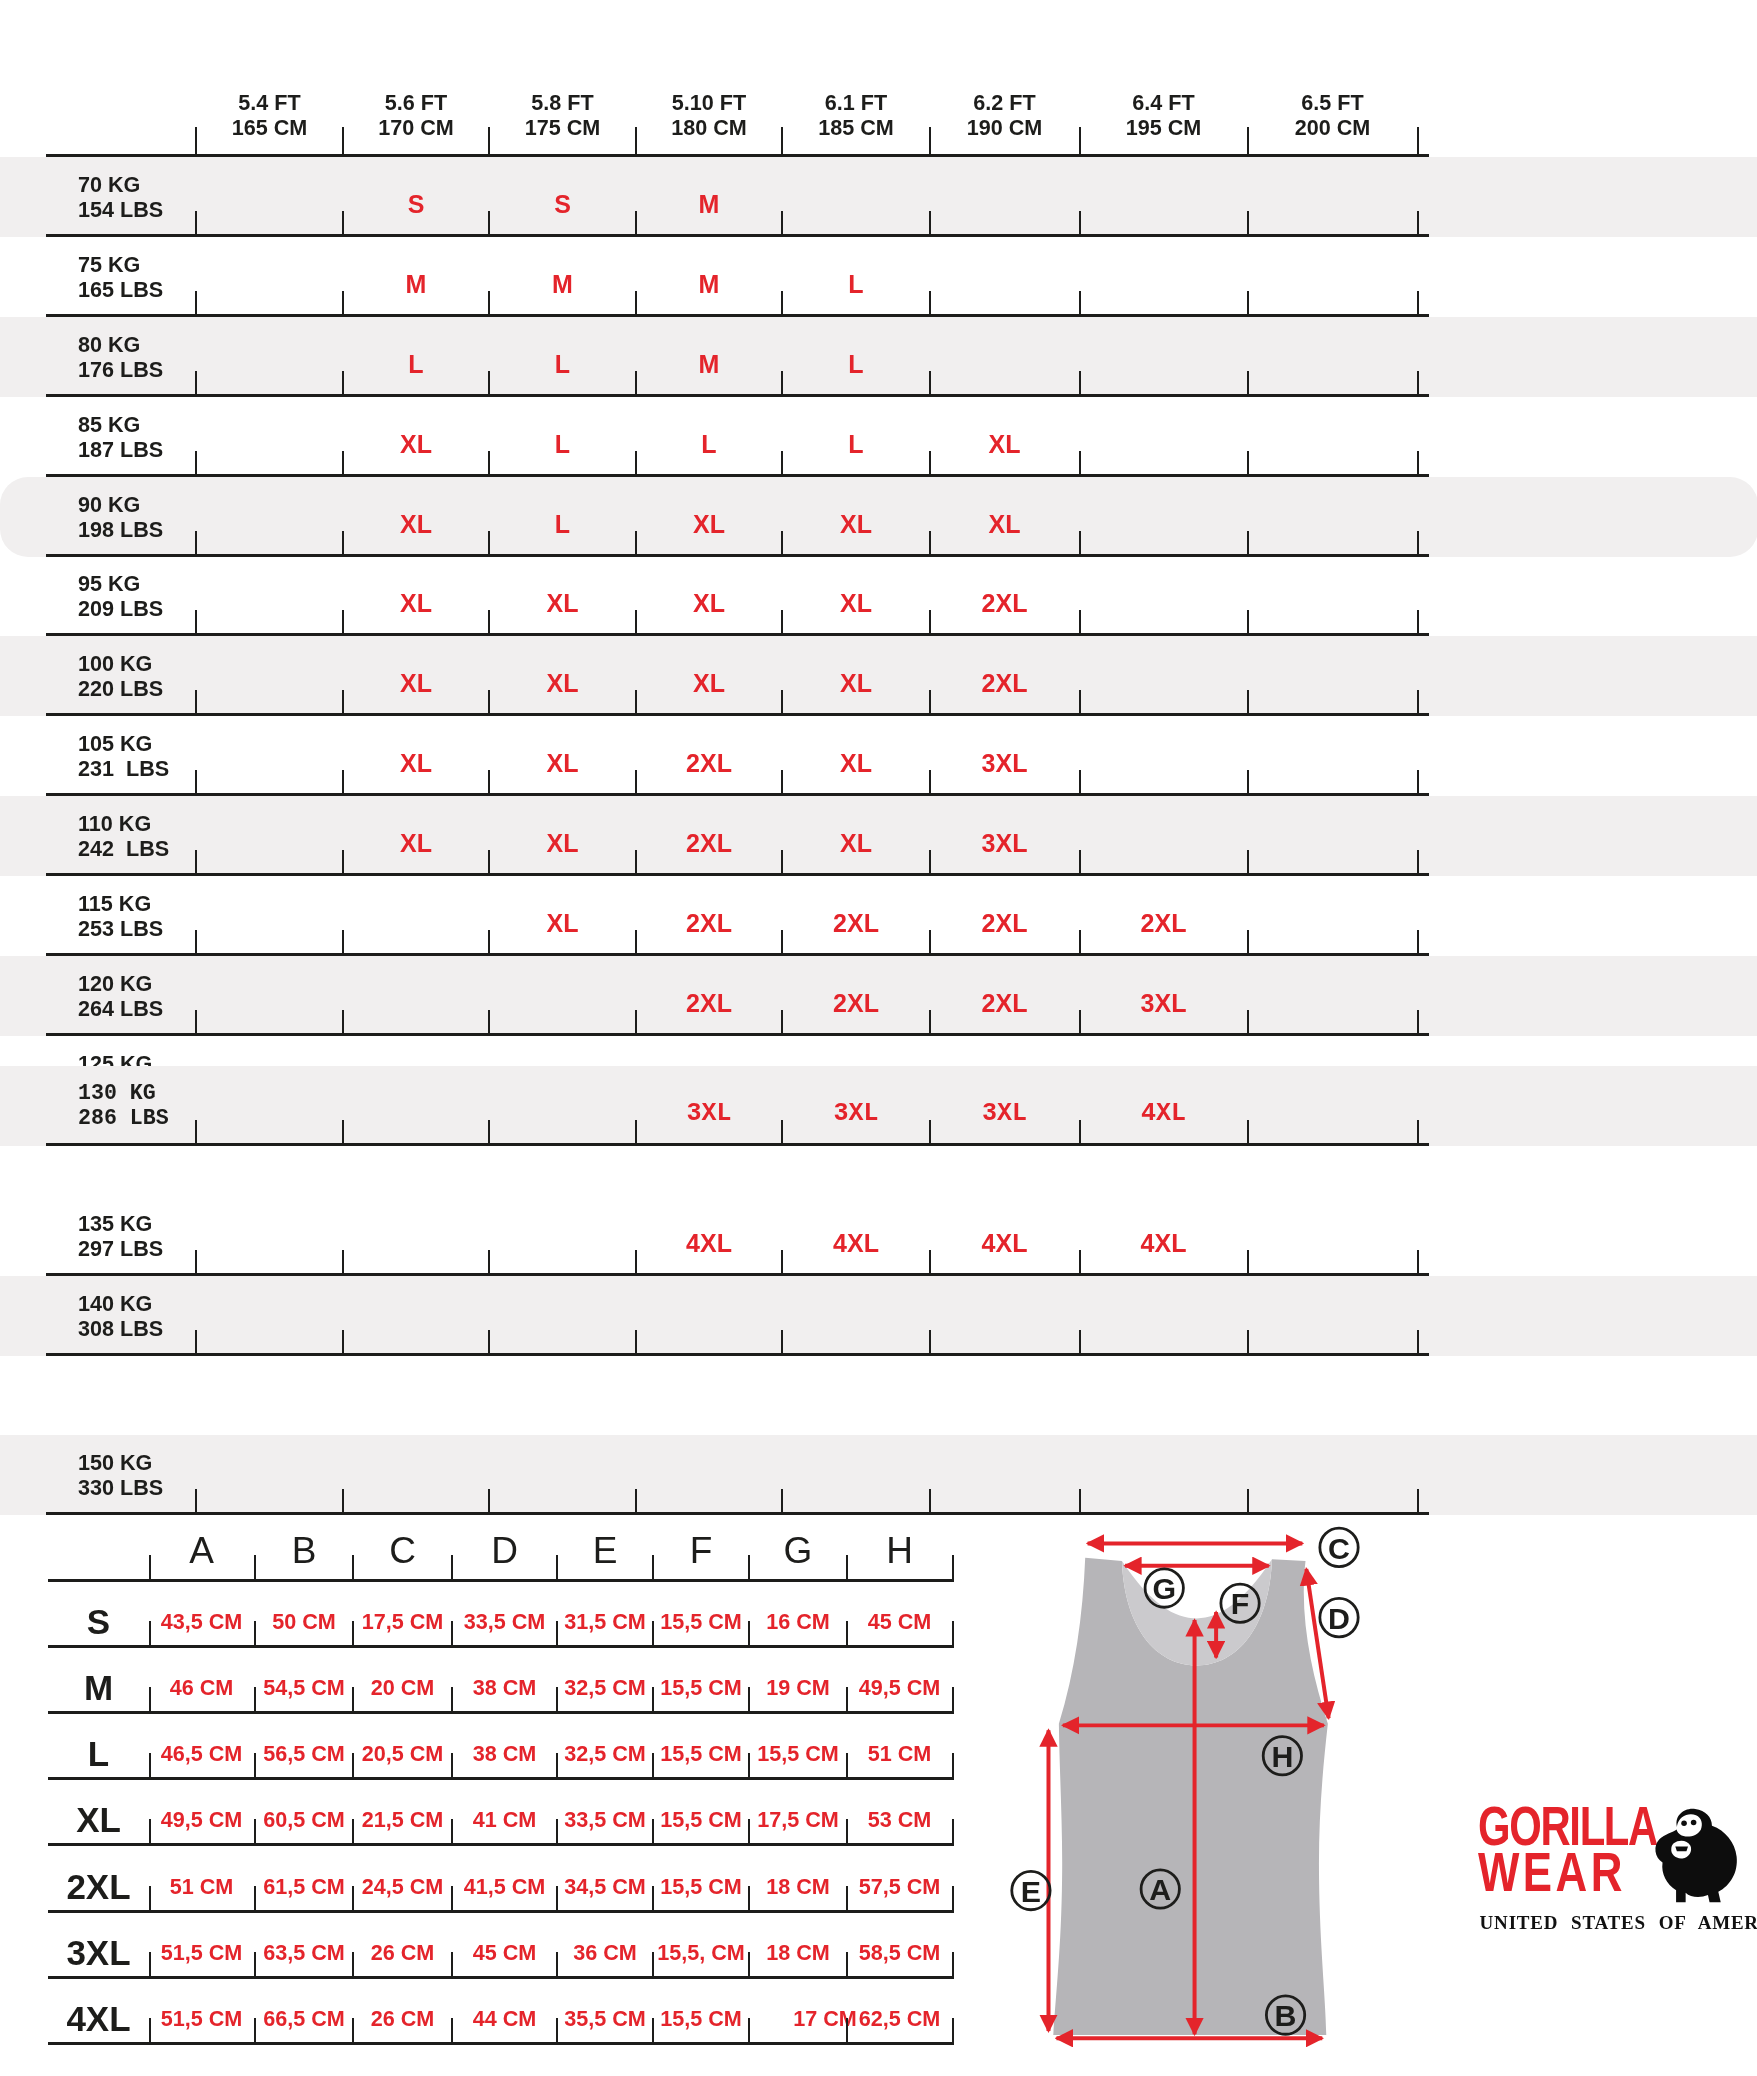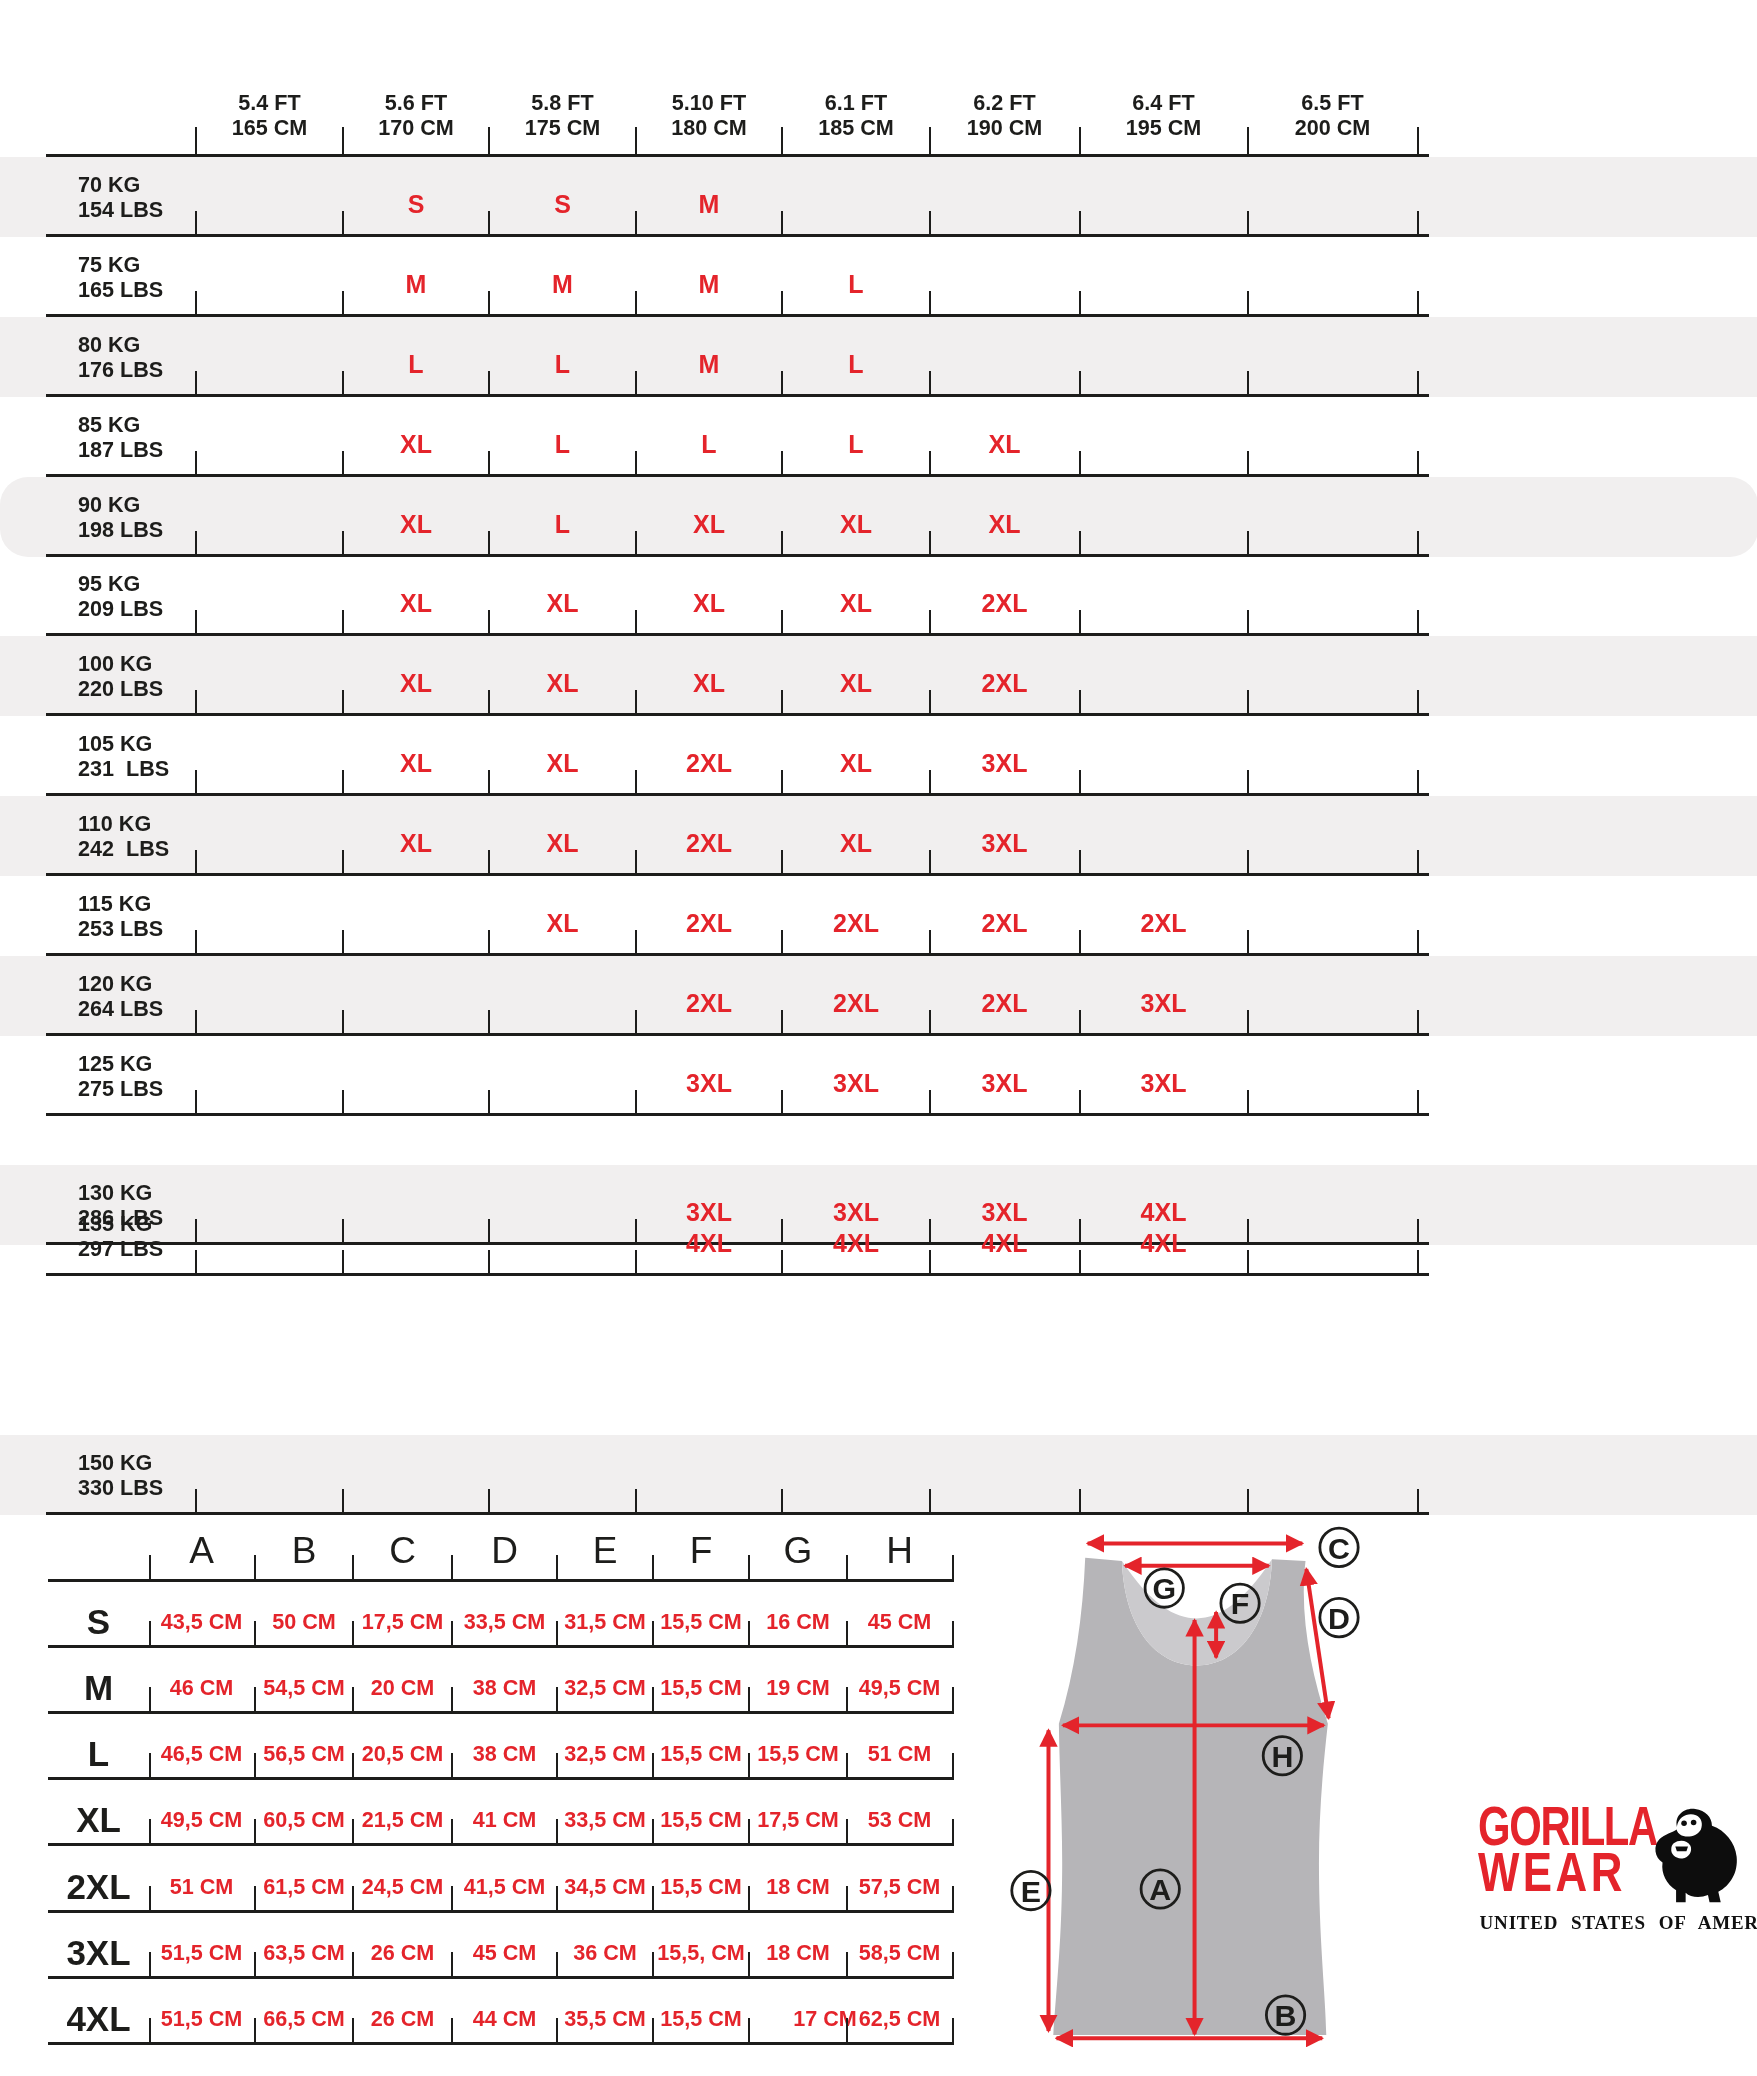--- a/index.html
+++ b/index.html
@@ -310,21 +310,21 @@
         <div class="wtick" style="left: 342px;"></div>
         <div class="wtick" style="left: 488px;"></div>
         <div class="wtick" style="left: 635px;"></div>
         <div class="wtick" style="left: 781px;"></div>
         <div class="wtick" style="left: 929px;"></div>
         <div class="wtick" style="left: 1079px;"></div>
         <div class="wtick" style="left: 1247px;"></div>
         <div class="wtick" style="left: 1417px;"></div>
         <div class="gridline"></div>
       </div>
-      <div class="wrow grey" style="top: 1008px;">
+      <div class="wrow grey" style="top: 909px; font-family: Liberation Mono, monospace;">
         <div class="wlabel"><div class="">130 KG</div><div class="">286 LBS</div></div>
         <div class="scell" style="left: 636px; width: 146px;">3XL</div>
         <div class="scell" style="left: 782px; width: 148px;">3XL</div>
         <div class="scell" style="left: 930px; width: 149px;">3XL</div>
         <div class="scell" style="left: 1079px; width: 169px;">4XL</div>
         <div class="wtick" style="left: 195px;"></div>
         <div class="wtick" style="left: 342px;"></div>
         <div class="wtick" style="left: 488px;"></div>
         <div class="wtick" style="left: 635px;"></div>
         <div class="wtick" style="left: 781px;"></div>
@@ -333,20 +333,33 @@
         <div class="wtick" style="left: 1247px;"></div>
         <div class="wtick" style="left: 1417px;"></div>
         <div class="gridline"></div>
       </div>
       <div class="wrow" style="top: 1039px;">
         <div class="wlabel"><div class="">135 KG</div><div class="">297 LBS</div></div>
         <div class="scell" style="left: 636px; width: 146px;">4XL</div>
         <div class="scell" style="left: 782px; width: 148px;">4XL</div>
         <div class="scell" style="left: 930px; width: 149px;">4XL</div>
         <div class="scell" style="left: 1079px; width: 169px;">4XL</div>
+        <div class="wtick" style="left: 195px;"></div>
+        <div class="wtick" style="left: 342px;"></div>
+        <div class="wtick" style="left: 488px;"></div>
+        <div class="wtick" style="left: 635px;"></div>
+        <div class="wtick" style="left: 781px;"></div>
+        <div class="wtick" style="left: 929px;"></div>
+        <div class="wtick" style="left: 1079px;"></div>
+        <div class="wtick" style="left: 1247px;"></div>
+        <div class="wtick" style="left: 1417px;"></div>
+        <div class="gridline"></div>
+      </div>
+      <div class="wrow grey" style="top: 1119px;">
+        <div class="wlabel"><div class="">140 KG</div><div class="">308 LBS</div></div>
         <div class="wtick" style="left: 195px;"></div>
         <div class="wtick" style="left: 342px;"></div>
         <div class="wtick" style="left: 488px;"></div>
         <div class="wtick" style="left: 635px;"></div>
         <div class="wtick" style="left: 781px;"></div>
         <div class="wtick" style="left: 929px;"></div>
         <div class="wtick" style="left: 1079px;"></div>
         <div class="wtick" style="left: 1247px;"></div>
         <div class="wtick" style="left: 1417px;"></div>
         <div class="gridline"></div>

